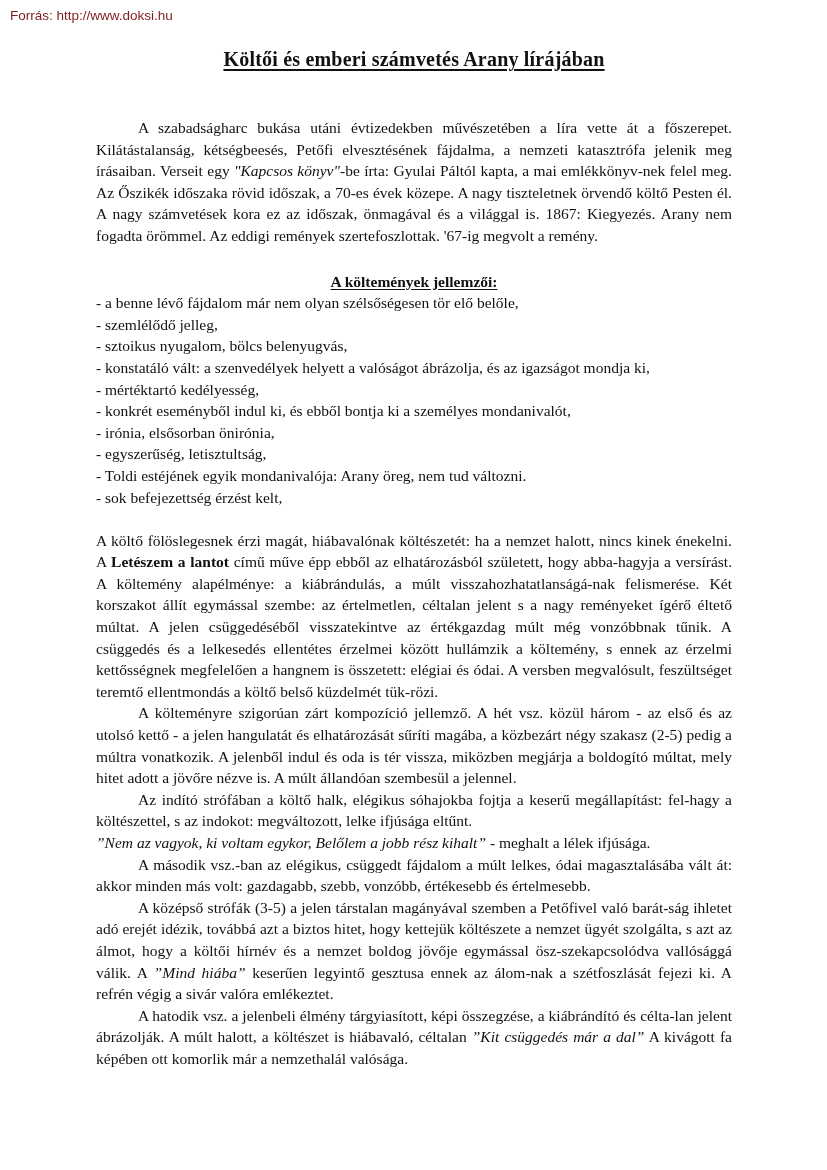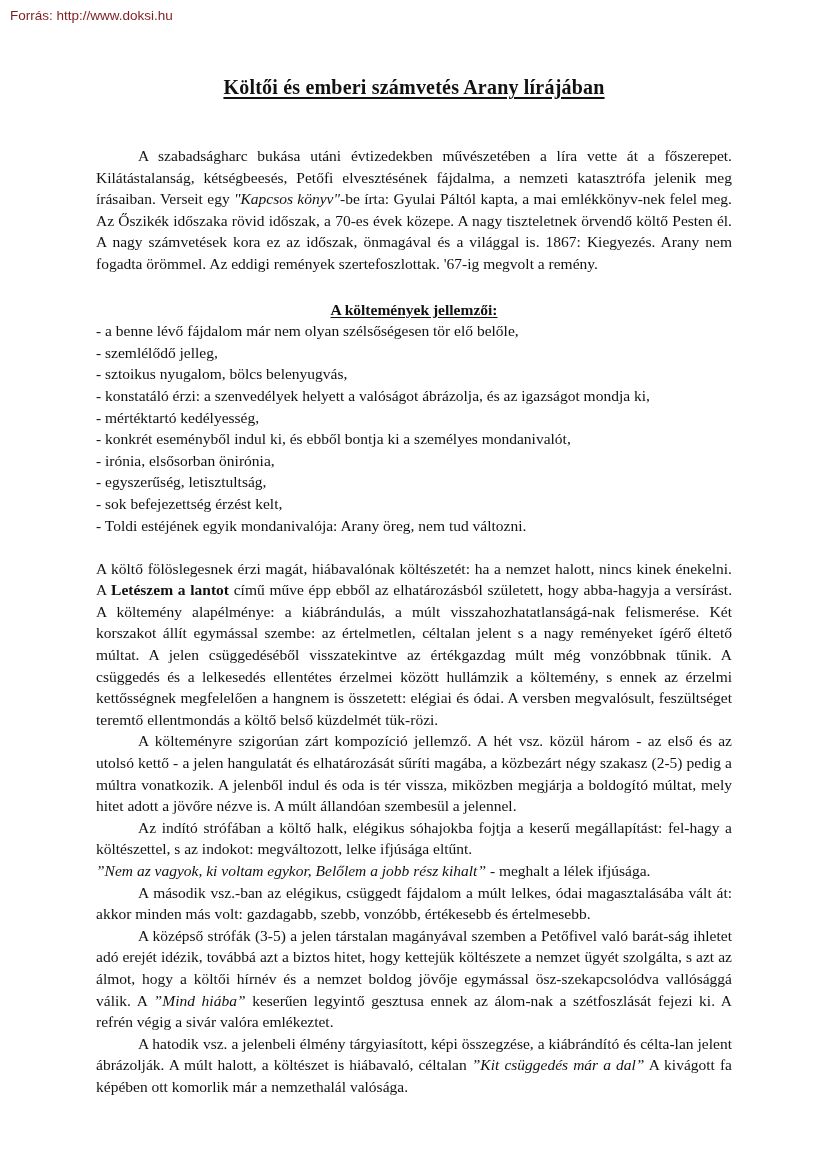--- a/index.html
+++ b/index.html
@@ -21,21 +21,21 @@
     left: 10px;
     font-family: "Liberation Sans", "DejaVu Sans", sans-serif;
     font-size: 13.5px;
     color: #7f1d1d;
   }
   .page {
     position: absolute;
     top: 0;
     left: 96px;
     width: 636px;
-    padding-top: 76px;
+    padding-top: 48px;
     box-sizing: border-box;
   }
   .doc-title {
     text-align: center;
     font-size: 20px;
     font-weight: bold;
     text-decoration: underline;
     text-underline-offset: 3px;
     margin: 0 0 46px 0;
     letter-spacing: 0.2px;
@@ -71,27 +71,27 @@
 <div class="source-line">Forrás: http://www.doksi.hu</div>
 
 <div class="page">
   <h1 class="doc-title">Költői és emberi számvetés Arany lírájában</h1>
   <div class="doc-body">
       <p class="para-indent"><span>A szabadságharc bukása utáni évtizedekben művészetében a líra vette át a főszerepet. Kilátástalanság, kétségbeesés, Petőfi elvesztésének fájdalma, a nemzeti katasztrófa jelenik meg írásaiban. Verseit egy </span><span class="i">"Kapcsos könyv"</span><span>-be írta: Gyulai Páltól kapta, a mai emlékkönyv-nek felel meg. Az Őszikék időszaka rövid időszak, a 70-es évek közepe. A nagy tiszteletnek örvendő költő Pesten él. A nagy számvetések kora ez az időszak, önmagával és a világgal is. 1867: Kiegyezés. Arany nem fogadta örömmel. Az eddigi remények szertefoszlottak. '67-ig megvolt a remény.</span></p>
       <p class="heading"><span>A költemények jellemzői:</span></p>
       <p class="line"><span>- a benne lévő fájdalom már nem olyan szélsőségesen tör elő belőle,</span></p>
       <p class="line"><span>- szemlélődő jelleg,</span></p>
       <p class="line"><span>- sztoikus nyugalom, bölcs belenyugvás,</span></p>
-      <p class="line"><span>- konstatáló érzi: a szenvedélyek helyett a valóságot ábrázolja, és az igazságot mondja ki,</span></p>
+      <p class="line"><span>- konstatáló vált: a szenvedélyek helyett a valóságot ábrázolja, és az igazságot mondja ki,</span></p>
       <p class="line"><span>- mértéktartó kedélyesség,</span></p>
       <p class="line"><span>- konkrét eseményből indul ki, és ebből bontja ki a személyes mondanivalót,</span></p>
       <p class="line"><span>- irónia, elsősorban önirónia,</span></p>
       <p class="line"><span>- egyszerűség, letisztultság,</span></p>
+      <p class="line"><span>- Toldi estéjének egyik mondanivalója: Arany öreg, nem tud változni.</span></p>
       <p class="line"><span>- sok befejezettség érzést kelt,</span></p>
-      <p class="line"><span>- Toldi estéjének egyik mondanivalója: Arany öreg, nem tud változni.</span></p>
       <div class="spacer"></div>
       <p class="para"><span>A költő fölöslegesnek érzi magát, hiábavalónak költészetét: ha a nemzet halott, nincs kinek énekelni. A </span><span class="b">Letészem a lantot</span><span> című műve épp ebből az elhatározásból született, hogy abba-hagyja a versírást. A költemény alapélménye: a kiábrándulás, a múlt visszahozhatatlanságá-nak felismerése. Két korszakot állít egymással szembe: az értelmetlen, céltalan jelent s a nagy reményeket ígérő éltető múltat. A jelen csüggedéséből visszatekintve az értékgazdag múlt még vonzóbbnak tűnik. A csüggedés és a lelkesedés ellentétes érzelmei között hullámzik a költemény, s ennek az érzelmi kettősségnek megfelelően a hangnem is összetett: elégiai és ódai. A versben megvalósult, feszültséget teremtő ellentmondás a költő belső küzdelmét tük-rözi.</span></p>
       <p class="para-indent"><span>A költeményre szigorúan zárt kompozíció jellemző. A hét vsz. közül három - az első és az utolsó kettő - a jelen hangulatát és elhatározását sűríti magába, a közbezárt négy szakasz (2-5) pedig a múltra vonatkozik. A jelenből indul és oda is tér vissza, miközben megjárja a boldogító múltat, mely hitet adott a jövőre nézve is. A múlt állandóan szembesül a jelennel.</span></p>
       <p class="para-indent"><span>Az indító strófában a költő halk, elégikus sóhajokba fojtja a keserű megállapítást: fel-hagy a költészettel, s az indokot: megváltozott, lelke ifjúsága eltűnt.</span></p>
       <p class="line"><span class="i">”Nem az vagyok, ki voltam egykor, Belőlem a jobb rész kihalt”</span><span> - meghalt a lélek ifjúsága.</span></p>
       <p class="para-indent"><span>A második vsz.-ban az elégikus, csüggedt fájdalom a múlt lelkes, ódai magasztalásába vált át: akkor minden más volt: gazdagabb, szebb, vonzóbb, értékesebb és értelmesebb.</span></p>
       <p class="para-indent"><span>A középső strófák (3-5) a jelen társtalan magányával szemben a Petőfivel való barát-ság ihletet adó erejét idézik, továbbá azt a biztos hitet, hogy kettejük költészete a nemzet ügyét szolgálta, s azt az álmot, hogy a költői hírnév és a nemzet boldog jövője egymással ösz-szekapcsolódva vallósággá válik. A </span><span class="i">”Mind hiába”</span><span> keserűen legyintő gesztusa ennek az álom-nak a szétfoszlását fejezi ki. A refrén végig a sivár valóra emlékeztet.</span></p>
       <p class="para-indent"><span>A hatodik vsz. a jelenbeli élmény tárgyiasított, képi összegzése, a kiábrándító és célta-lan jelent ábrázolják. A múlt halott, a költészet is hiábavaló, céltalan </span><span class="i">”Kit csüggedés már a dal”</span><span> A kivágott fa képében ott komorlik már a nemzethalál valósága.</span></p>
     </div>
 </div>

